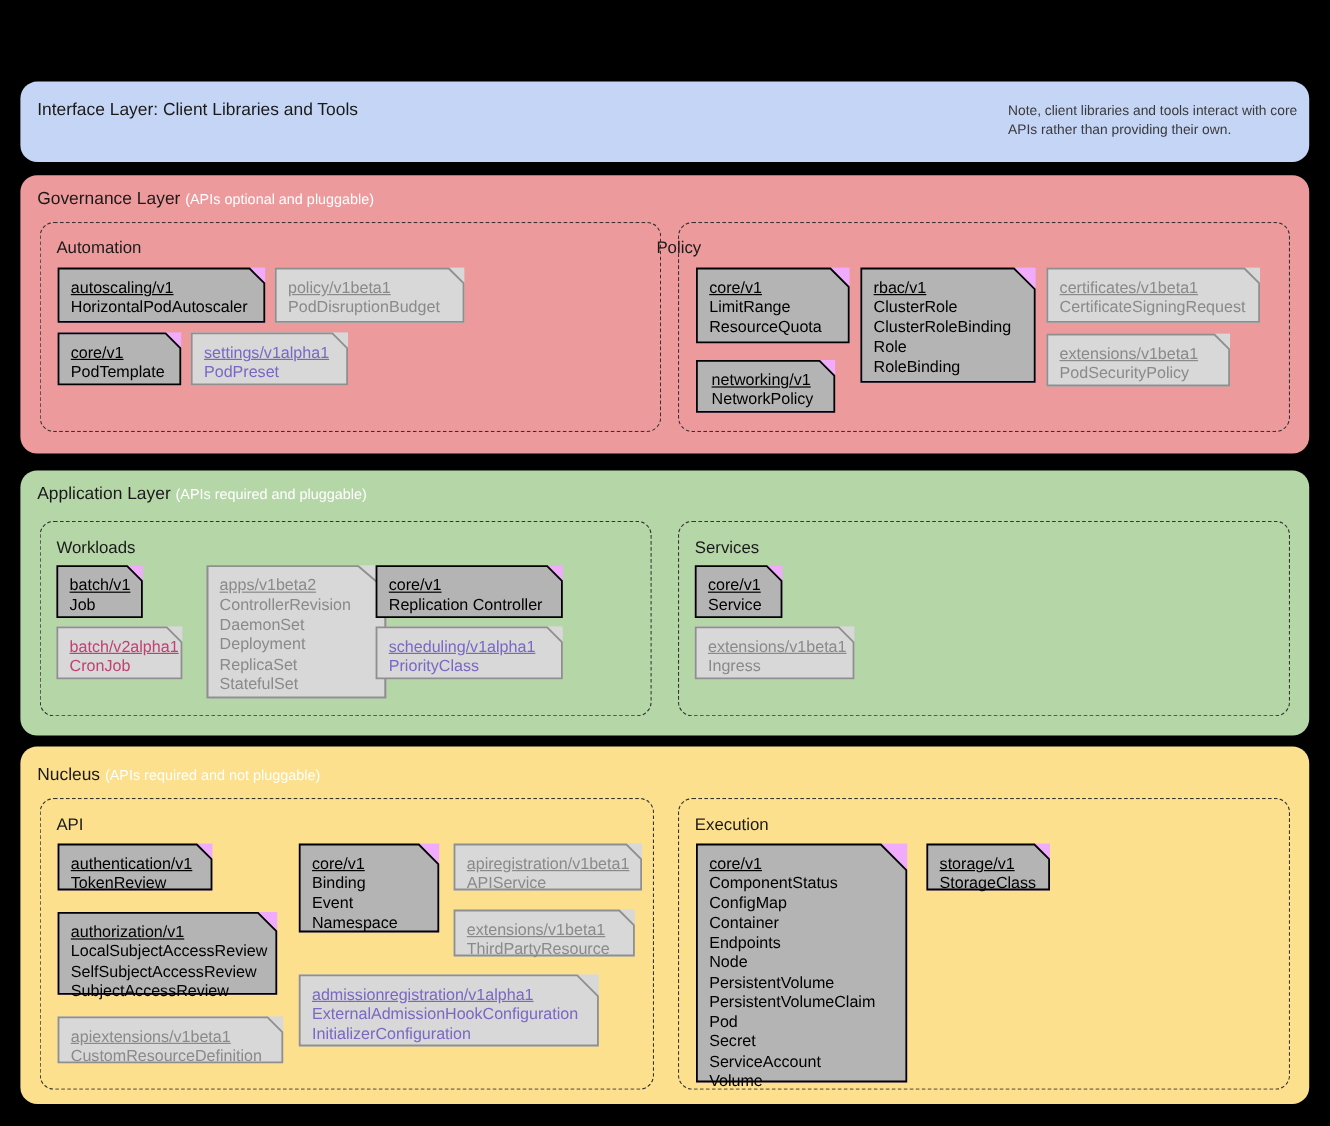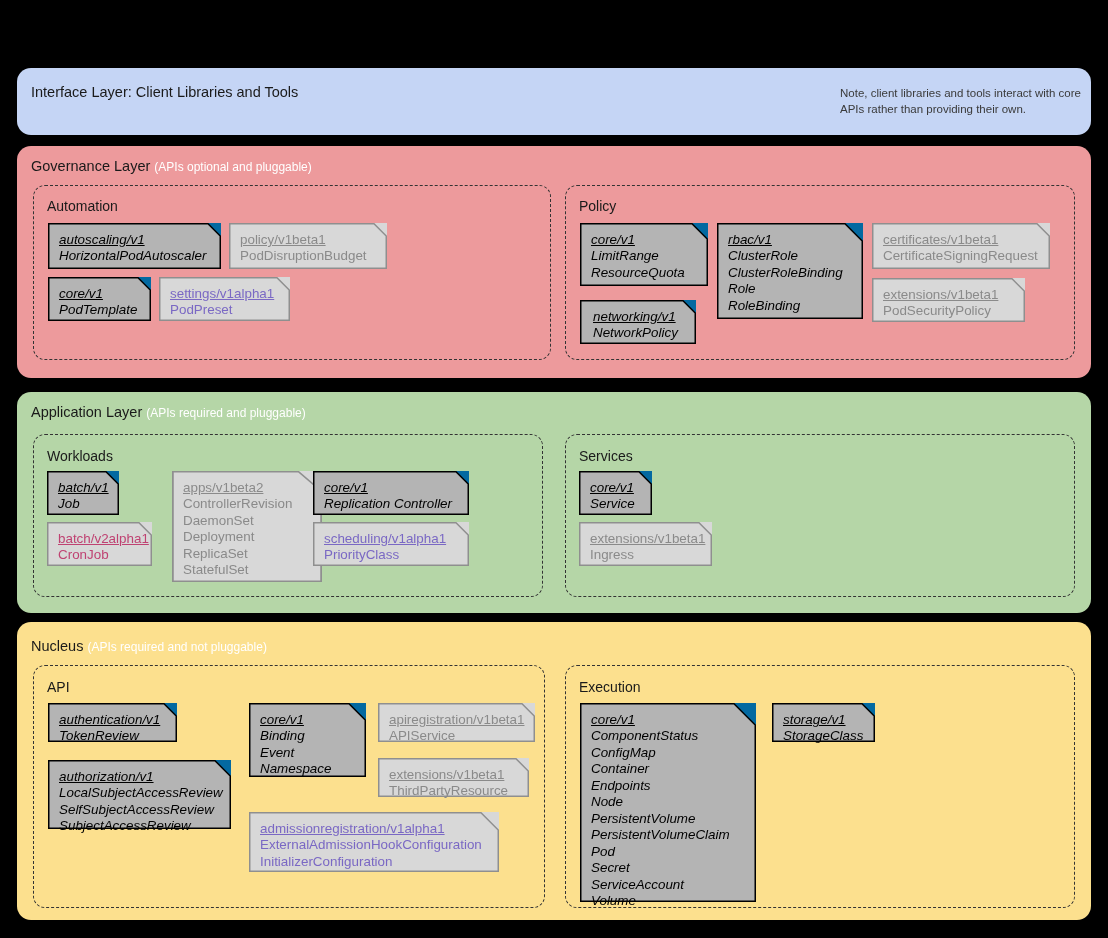--- a/index.html
+++ b/index.html
@@ -63,23 +63,22 @@
     white-space: nowrap;
   }
   .card .grp {
     text-decoration: underline;
     display: block;
   }
   .card .kind { display: block; }
 
   
   .card.dark {
-    background: #0369a1;
+    background: #f0abfc;
     color: #000000;
-    font-style: italic;
   }
   
   .card.light {
     background: #d8d8d8;
     color: #8a8a8a;
   }
 
   .card.text-purple { color: #7a68c4; }
   .card.text-rose   { color: #bf4272; }
   .card.text-black  { color: #000000; }
@@ -150,21 +149,21 @@
         <path d="M0.75,0.75 L118,0.75 L130.25,13 L130.25,43.25 L0.75,43.25 Z" fill="#d8d8d8" stroke="#8f8f8f" stroke-width="1.5"></path>
         <path d="M118,0.75 L118,13 L130.25,13" fill="none" stroke="#8f8f8f" stroke-width="1.2" opacity="0"></path>
       </svg>
       <div class="content">
         <span class="grp">settings/v1alpha1</span>
         <span class="kind">PodPreset</span>
       </div>
     </div>
 
   <div class="group" style="left:565px; top:185px; width:510px; height:175px;"></div>
-  <div class="group-title" style="left:579px; top:198px;">Policy</div>
+  <div class="group-title" style="left:547px; top:198px;">Policy</div>
 
   <div class="card dark text-black" style="left:580px; top:223px; width:128px; height:63px;">
       <svg class="frame" viewBox="0 0 128 63" preserveAspectRatio="none">
         <path d="M0.75,0.75 L112,0.75 L127.25,16 L127.25,62.25 L0.75,62.25 Z" fill="#b4b4b4" stroke="#000000" stroke-width="1.5"></path>
         <path d="M112,0.75 L112,16 L127.25,16" fill="none" stroke="#000000" stroke-width="1.2" opacity="0"></path>
       </svg>
       <div class="content">
         <span class="grp">core/v1</span>
         <span class="kind">LimitRange</span>
         <span class="kind">ResourceQuota</span>
@@ -358,20 +357,30 @@
       </div>
     </div>
   <div class="card light text-grey" style="left:378px; top:758px; width:151px; height:39px;">
       <svg class="frame" viewBox="0 0 151 39" preserveAspectRatio="none">
         <path d="M0.75,0.75 L138,0.75 L150.25,13 L150.25,38.25 L0.75,38.25 Z" fill="#d8d8d8" stroke="#8f8f8f" stroke-width="1.5"></path>
         <path d="M138,0.75 L138,13 L150.25,13" fill="none" stroke="#8f8f8f" stroke-width="1.2" opacity="0"></path>
       </svg>
       <div class="content">
         <span class="grp">extensions/v1beta1</span>
         <span class="kind">ThirdPartyResource</span>
+      </div>
+    </div>
+  <div class="card light text-grey" style="left:48px; top:847px; width:188px; height:39px;">
+      <svg class="frame" viewBox="0 0 188 39" preserveAspectRatio="none">
+        <path d="M0.75,0.75 L175,0.75 L187.25,13 L187.25,38.25 L0.75,38.25 Z" fill="#d8d8d8" stroke="#8f8f8f" stroke-width="1.5"></path>
+        <path d="M175,0.75 L175,13 L187.25,13" fill="none" stroke="#8f8f8f" stroke-width="1.2" opacity="0"></path>
+      </svg>
+      <div class="content">
+        <span class="grp">apiextensions/v1beta1</span>
+        <span class="kind">CustomResourceDefinition</span>
       </div>
     </div>
   <div class="card light text-purple" style="left:249px; top:812px; width:250px; height:60px;">
       <svg class="frame" viewBox="0 0 250 60" preserveAspectRatio="none">
         <path d="M0.75,0.75 L232,0.75 L249.25,18 L249.25,59.25 L0.75,59.25 Z" fill="#d8d8d8" stroke="#8f8f8f" stroke-width="1.5"></path>
         <path d="M232,0.75 L232,18 L249.25,18" fill="none" stroke="#8f8f8f" stroke-width="1.2" opacity="0"></path>
       </svg>
       <div class="content">
         <span class="grp">admissionregistration/v1alpha1</span>
         <span class="kind">ExternalAdmissionHookConfiguration</span>

